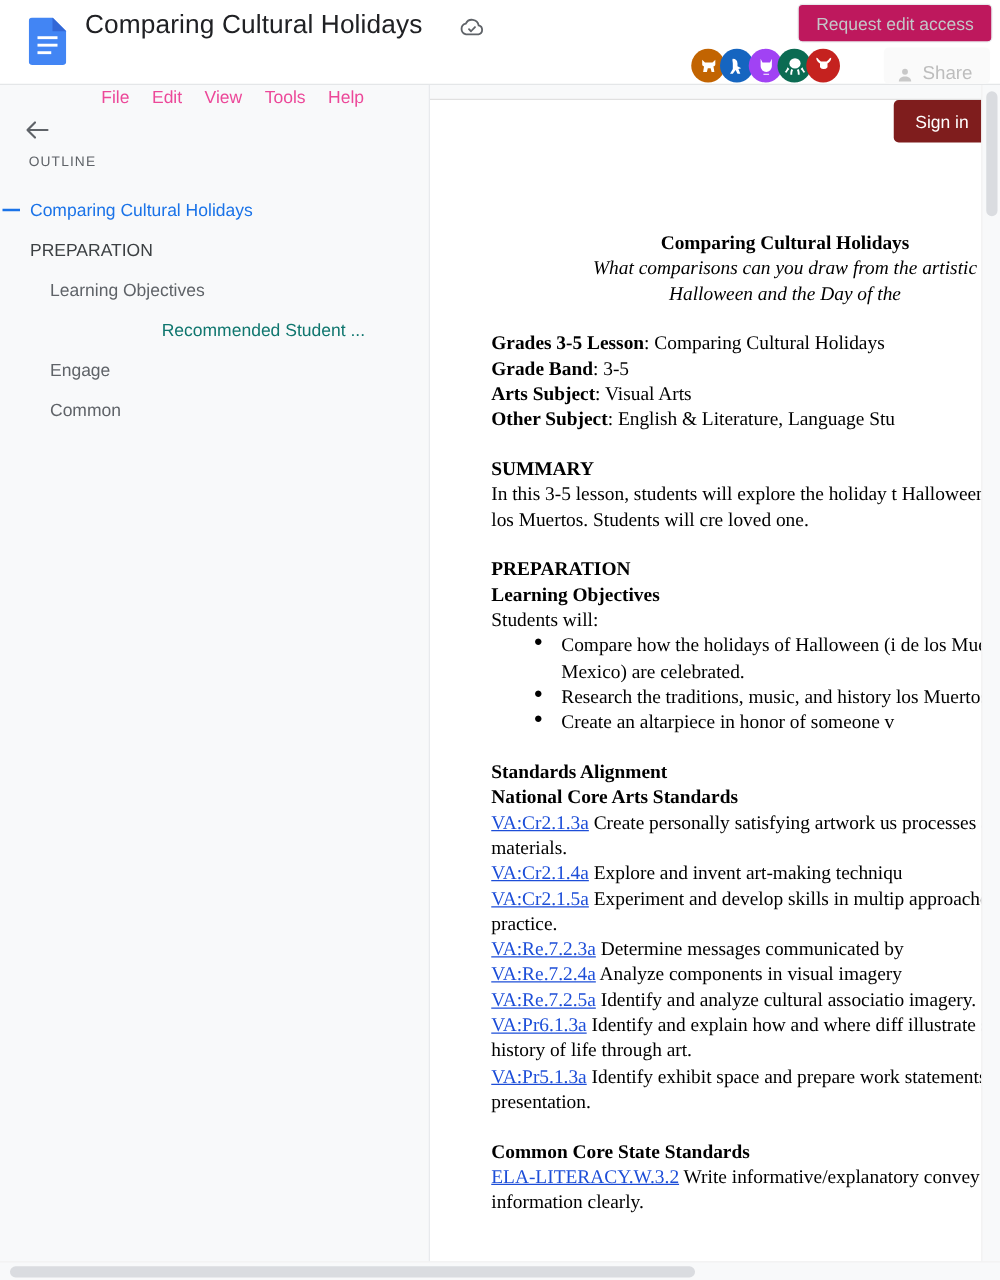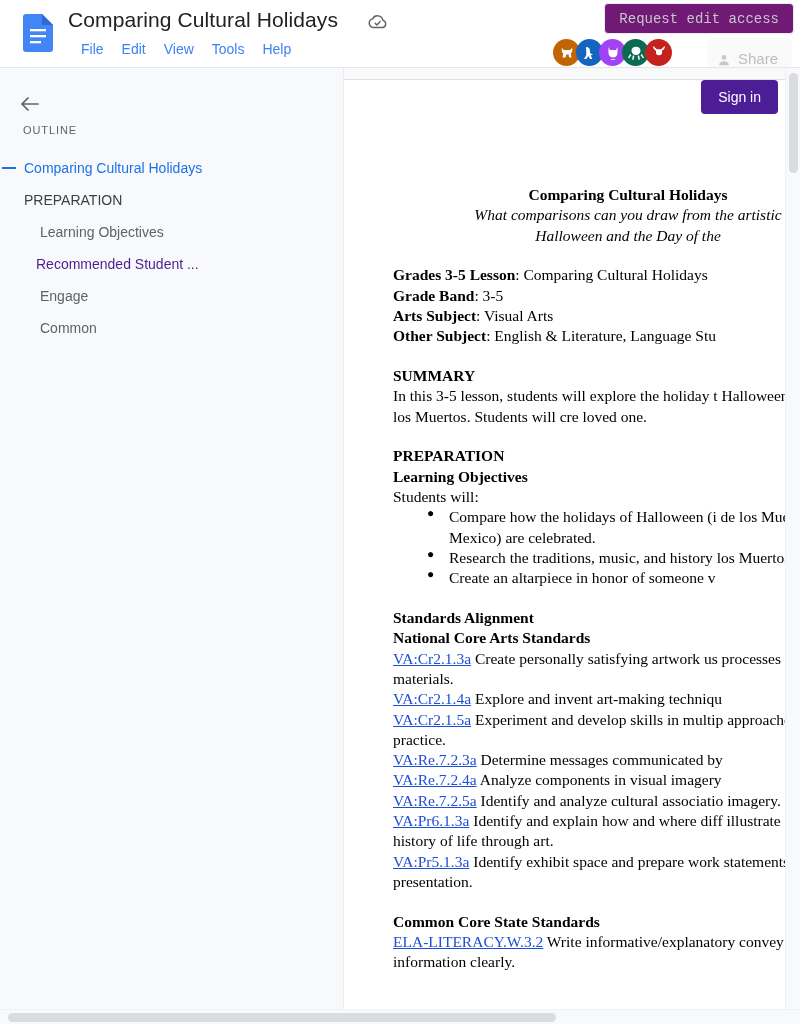--- a/index.html
+++ b/index.html
@@ -52,41 +52,41 @@
   }
 
   .menubar {
     position: absolute;
     left: 72px; top: 38px;
     display: flex;
     gap: 0px;
   }
   .menu-item {
     font-size: 14px;
-    color: #3b82f6;
+    color: #ec4899;
     padding: 3px 9px;
     border-radius: 4px;
     cursor: pointer;
     white-space: nowrap;
+    margin-top: 28px;
   }
 
   
   .request-access {
     position: absolute;
     right: 6px; top: 3px;
     height: 31px;
     padding: 0 14px;
     display: flex; align-items: center;
     border: 1px solid #e8eaed;
     border-radius: 4px;
-    background: #701a75;
+    background: #be185d;
     color: #c4c7c9;
     font-size: 14px;
     white-space: nowrap;
-    font-family: Liberation Mono, monospace;
   }
 
   .avatars {
     position: absolute;
     right: 128px; top: 39px;
     display: flex;
   }
   .avatar {
     width: 27px; height: 27px;
     border-radius: 50%;
@@ -111,22 +111,22 @@
     font-size: 15px;
   }
   .share-person {
     width: 14px; height: 14px;
     display: block;
   }
 
   
   .signin-btn {
     position: absolute;
-    right: 22px; top: 80px;
-    background: #4c1d95;
+    right: 8px; top: 80px;
+    background: #7f1d1d;
     color: #ffffff;
     font-size: 14px;
     padding: 9px 17px;
     border-radius: 4px;
     border: none;
     cursor: pointer;
     z-index: 15;
     font-family: "Liberation Sans", sans-serif;
   }
 
@@ -171,21 +171,21 @@
   }
   .ol-item .dash {
     position: absolute;
     left: 2px;
     width: 14px; height: 2px;
     background: #1a73e8;
   }
   .ol-lvl0 { padding-left: 24px; color: #1a73e8; }
   .ol-lvl1 { padding-left: 24px; color: #3c4043; font-weight: normal; }
   .ol-lvl2 { padding-left: 40px; color: #5f6368; }
-  .ol-lvl3 { padding-left: 36px; color: #4c1d95; }
+  .ol-lvl3 { padding-left: 36px; color: #0f766e; justify-content: flex-end; }
 
   
   .doc-area {
     position: absolute;
     left: 293px; top: 68px;
     width: 507px;
     height: 956px;
     background: #f8f9fa;
     overflow: hidden;
   }

